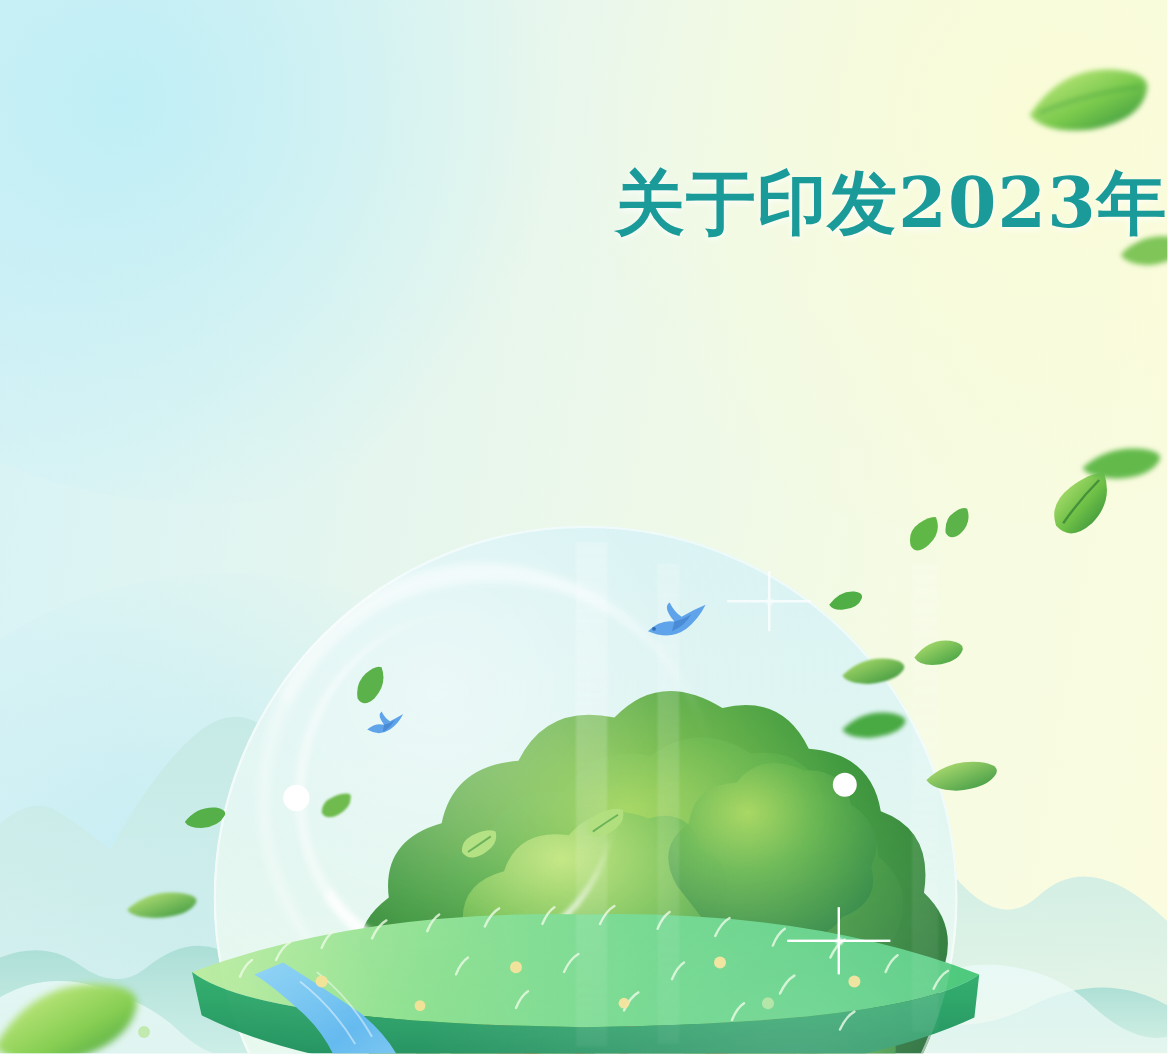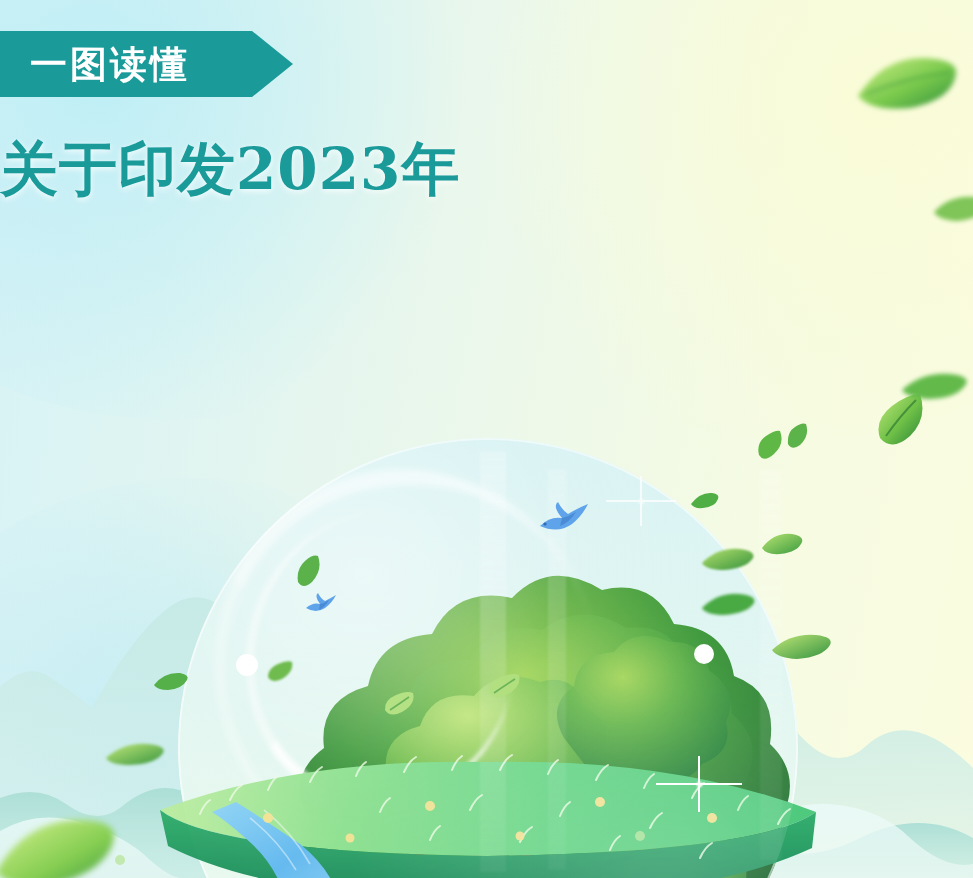--- a/index.html
+++ b/index.html
@@ -187,21 +187,21 @@
     line-height: 1;
     font-family: "DejaVu Sans", "Liberation Sans", sans-serif;
   }
 
   
   .headline {
     position: absolute;
     left: 0;
     right: 0;
     top: 140px;
-    text-align: left;
+    text-align: right;
     line-height: 1.0;
     font-family: "DejaVu Serif", "Liberation Serif", serif;
     font-weight: 700;
     user-select: none;
   }
   .hl-line { display: block; white-space: nowrap; }
   .hl-line-1 {
     font-size: 58px;
     color: #1b9a9a;
     letter-spacing: 1px;
@@ -728,21 +728,18 @@
     </svg>
   </div>
 
   <div class="sparkle" style="left:656px; top:756px; width:86px; height:56px;">
     <div class="sparkle-core"></div>
   </div>
   <div class="sparkle" style="left:606px; top:476px; width:70px; height:50px; opacity:.75;">
     <div class="sparkle-core"></div>
   </div>
 
-  <div class="ribbon">
-    <span class="ribbon-text">一图读懂</span>
-  </div>
 
   <div class="headline">
     <span class="hl-line hl-line-1">关于印发2023年</span>
   </div>
 
 </div>
 
 </body></html>

